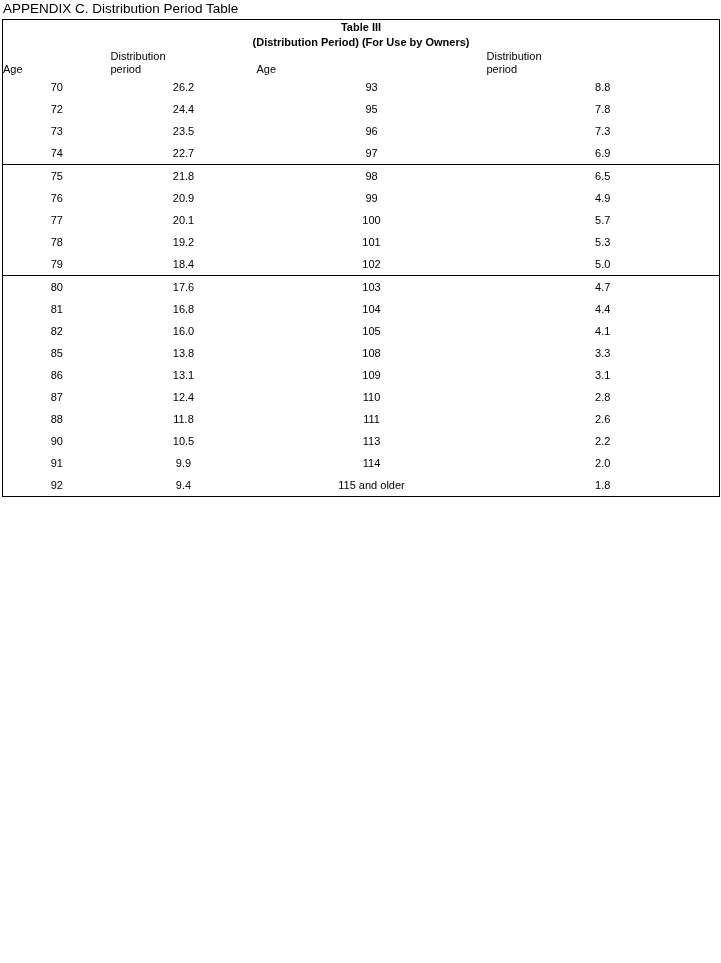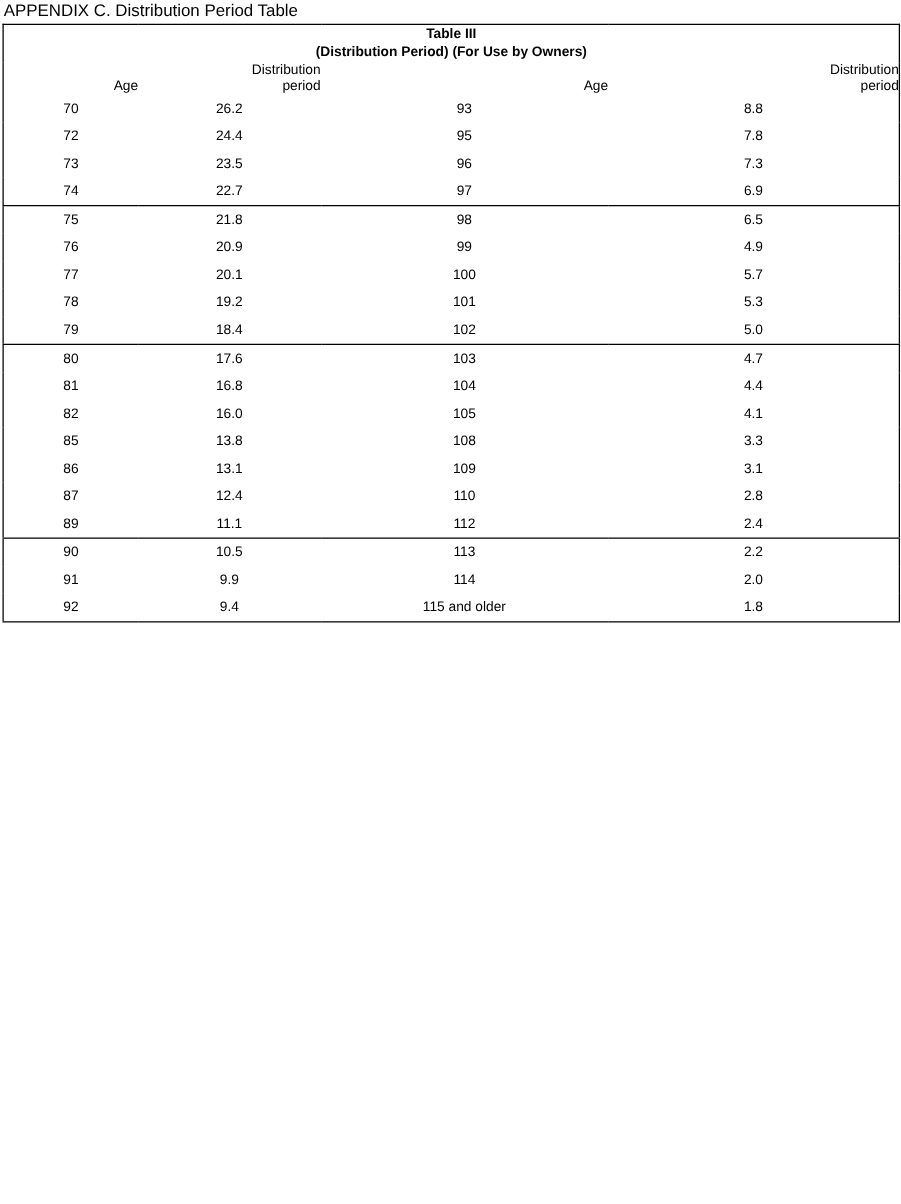--- a/index.html
+++ b/index.html
@@ -59,21 +59,21 @@
     font-size: 11px;
     line-height: 15px;
   }
   .caption-line1 {
     font-weight: bold;
   }
   .caption-line2 {
     font-weight: bold;
   }
   .hdr-cell {
-    text-align: right;
+    text-align: left;
     vertical-align: bottom;
     font-weight: bold;
     font-size: 11px;
     line-height: 13px;
     padding: 6px 0 6px 0;
     border-bottom: 1.5px solid #000;
   }
   .hdr-age {
     padding-bottom: 6px;
   }
@@ -215,25 +215,25 @@
             <td class="cell vline">13.1</td>
             <td class="cell">109</td>
             <td class="cell">3.1</td>
           </tr>
           <tr>
             <td class="cell">87</td>
             <td class="cell vline">12.4</td>
             <td class="cell">110</td>
             <td class="cell">2.8</td>
           </tr>
-          <tr class="group-end">
-            <td class="cell">89</td>
-            <td class="cell vline">11.1</td>
-            <td class="cell">112</td>
-            <td class="cell">2.4</td>
+          <tr>
+            <td class="cell">88</td>
+            <td class="cell vline">11.8</td>
+            <td class="cell">111</td>
+            <td class="cell">2.6</td>
           </tr>
           <tr>
             <td class="cell">90</td>
             <td class="cell vline">10.5</td>
             <td class="cell">113</td>
             <td class="cell">2.2</td>
           </tr>
           <tr>
             <td class="cell">91</td>
             <td class="cell vline">9.9</td>

